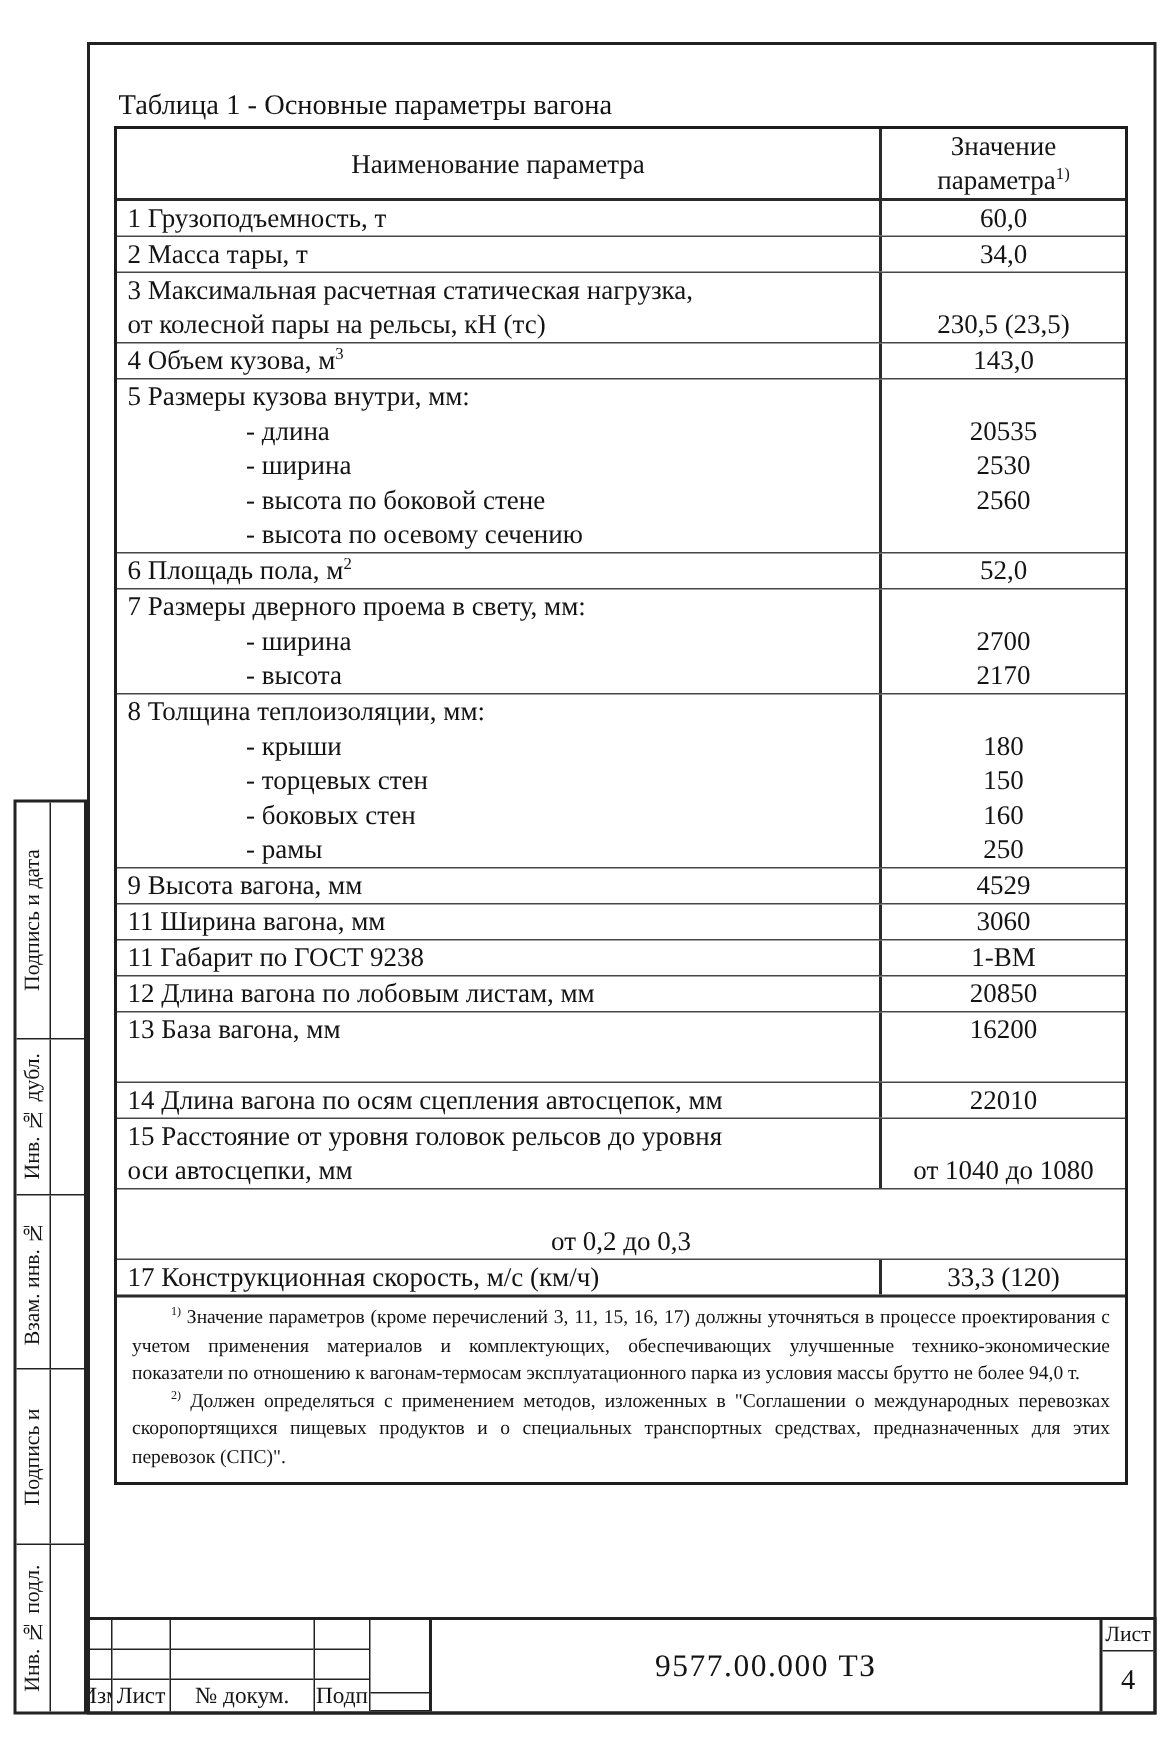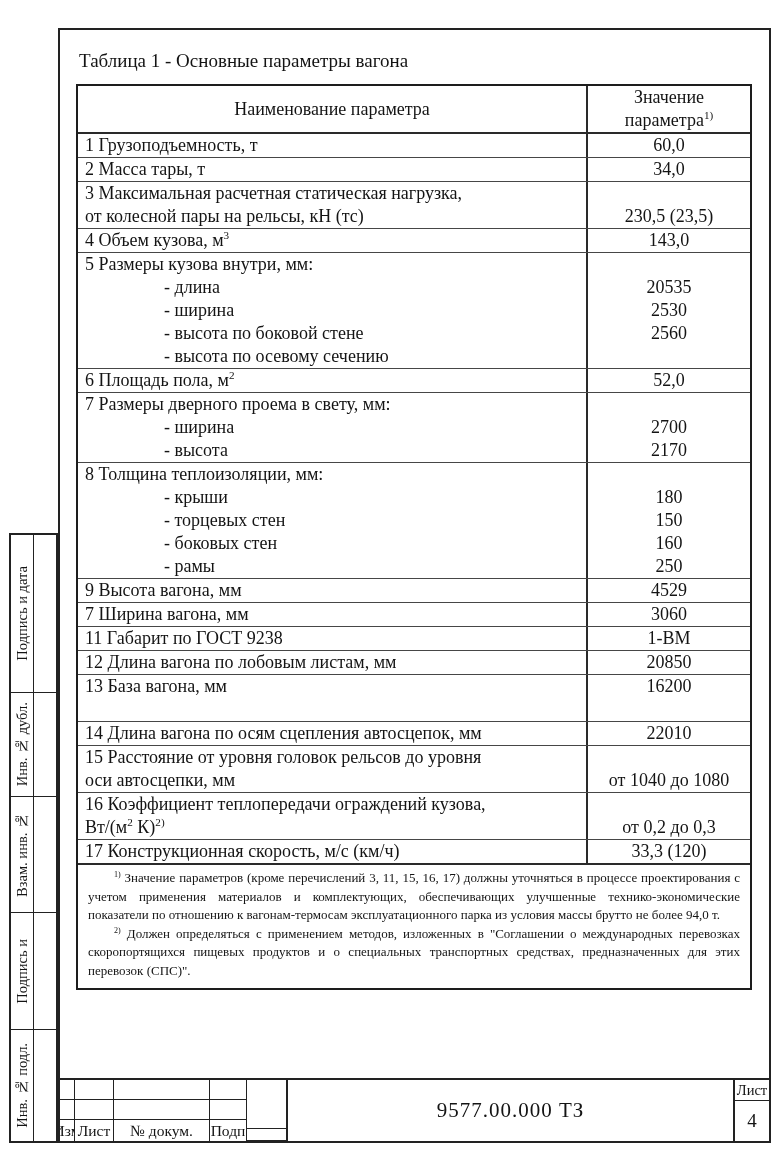--- a/index.html
+++ b/index.html
@@ -13,21 +13,21 @@
   }
 
   
   .frame {
     position:absolute; left:58px; top:28px; width:713px; height:1115px;
     border:2px solid #222;
   }
 
   
   .caption {
-    position:absolute; left:79px; top:50px;
+    position:absolute; left:79px; top:60px;
     font-size:19px; white-space:nowrap;
   }
 
   
   .ptable {
     position:absolute; left:76px; top:84px; width:676px;
     border:2px solid #1d1d1d;
     font-size:18px;
   }
   .thead { display:flex; border-bottom:2px solid #2a2a2a; height:48px; }
@@ -214,21 +214,21 @@
       <div class="trow">
         <div class="tcell ncell">
           <div class="tline"><span>9 Высота вагона, мм</span></div>
         </div>
         <div class="tcell vcell">
           <div class="tline vline">4529</div>
         </div>
       </div>
       <div class="trow">
         <div class="tcell ncell">
-          <div class="tline"><span>7 Ширина вагона, мм</span></div>
+          <div class="tline"><span>11 Ширина вагона, мм</span></div>
         </div>
         <div class="tcell vcell">
           <div class="tline vline">3060</div>
         </div>
       </div>
       <div class="trow">
         <div class="tcell ncell">
           <div class="tline"><span>11 Габарит по ГОСТ 9238</span></div>
         </div>
         <div class="tcell vcell">
@@ -265,24 +265,20 @@
         <div class="tcell ncell">
           <div class="tline"><span>15 Расстояние от уровня головок рельсов до уровня</span></div>
           <div class="tline"><span>оси автосцепки, мм</span></div>
         </div>
         <div class="tcell vcell">
           <div class="tline vline"></div>
           <div class="tline vline">от 1040 до 1080</div>
         </div>
       </div>
       <div class="trow">
-        <div class="tcell ncell">
-          <div class="tline"><span>16 Коэффициент теплопередачи ограждений кузова,</span></div>
-          <div class="tline"><span>Вт/(м</span><sup>2</sup><span> К)</span><sup>2)</sup></div>
-        </div>
         <div class="tcell vcell">
           <div class="tline vline"></div>
           <div class="tline vline">от 0,2 до 0,3</div>
         </div>
       </div>
       <div class="trow">
         <div class="tcell ncell">
           <div class="tline"><span>17 Конструкционная скорость, м/с (км/ч)</span></div>
         </div>
         <div class="tcell vcell">

